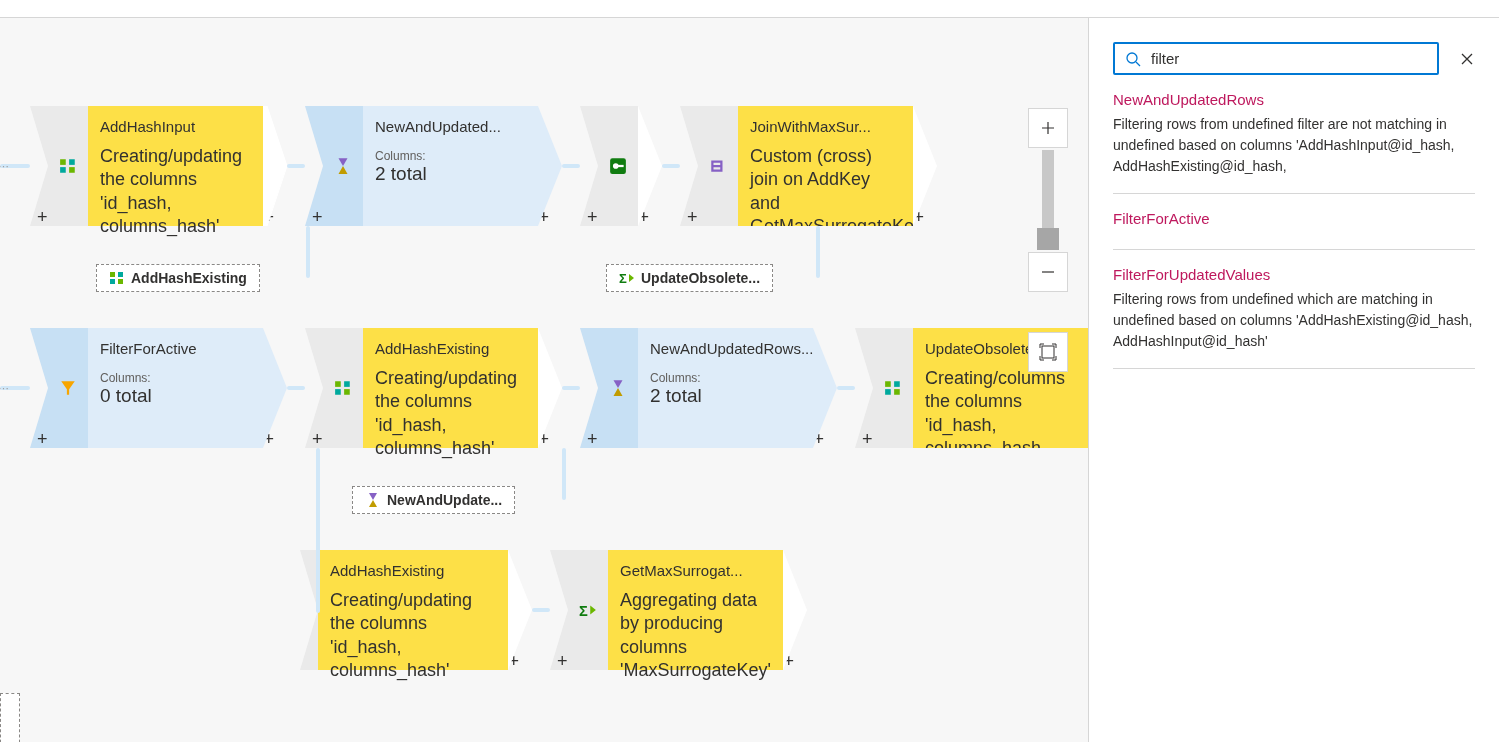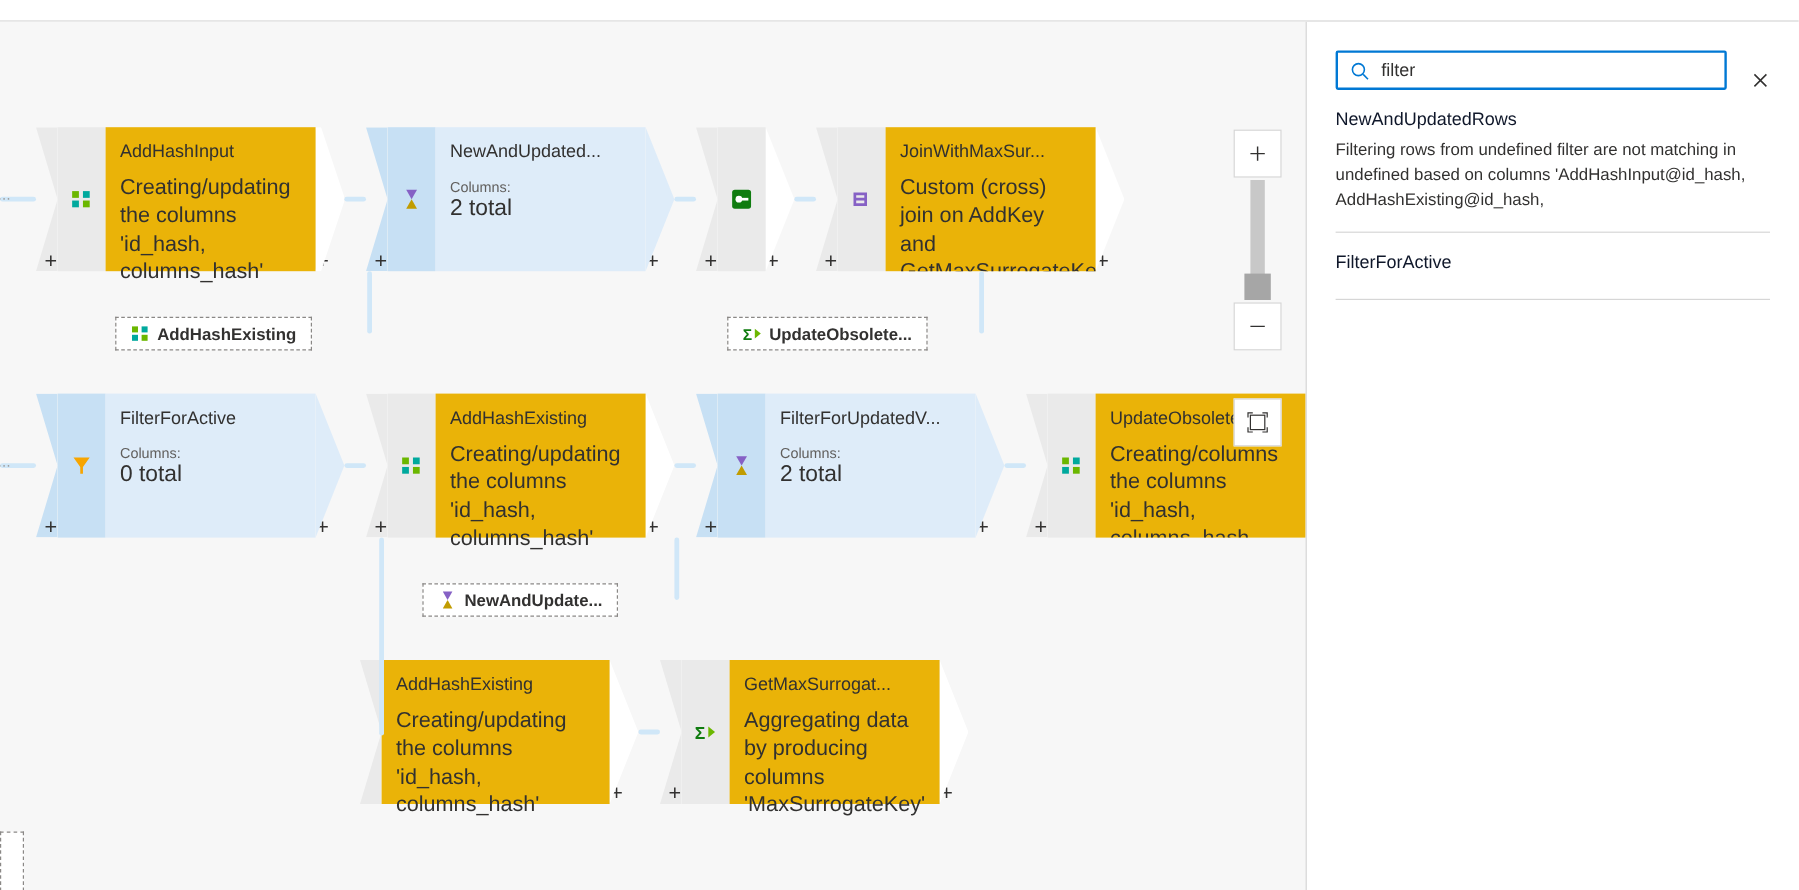--- a/index.html
+++ b/index.html
@@ -2,40 +2,40 @@
 <html><head>
 <meta charset="utf-8">
 <style>
   * { box-sizing: border-box; margin: 0; padding: 0; }
   html, body { height: 100%; font-family: "Segoe UI", Arial, sans-serif; font-size: 14px; color: #323130; }
   body { display: flex; flex-direction: column; }
   .top-border { height: 18px; border-bottom: 1px solid #d6d6d6; }
   .main { flex: 1; display: flex; overflow: hidden; }
   .canvas { flex: 1; position: relative; background: #f7f7f7; overflow: hidden; border-right: 1px solid #d6d6d6; }
   .search-panel { width: 410px; padding: 24px; overflow-y: auto; }
-  .search-row { display:flex; align-items:flex-end; gap:20px; }
+  .search-row { display:flex; align-items:center; gap:20px; }
   .search-box { flex:1; display: flex; align-items: center; border: 2px solid #0078d4; border-radius: 2px; padding: 6px 10px; background:#fff; }
   .search-box svg { width: 16px; height: 16px; color:#0078d4; }
   .search-box input { border:none; outline:none; font-size:15px; flex:1; margin-left:10px; color:#323130; }
   .close-x { width:16px; height:16px; color:#323130; cursor:pointer; }
   .result { border-bottom: 1px solid #d6d6d6; padding: 16px 0; }
-  .result-title { color:#0f172a; font-size:15px; margin-bottom:6px; }
+  .result-title { color:#be185d; font-size:15px; margin-bottom:6px; }
   .result-desc { color:#323130; line-height:1.5; }
 
   
   .row { position:absolute; left:0; display:flex; align-items:stretch; }
   .row .connector { width:18px; position:relative; }
   .row .connector::before { content:""; position:absolute; top:50%; left:0; width:100%; height:4px; background:#d0e7f8; transform:translateY(-2px); border-radius:2px; }
   .start-conn { width:30px; position:relative; }
   .start-conn::before { content:""; position:absolute; top:50%; left:0; width:100%; height:4px; background:#d0e7f8; transform:translateY(-2px); border-radius:2px; }
   .start-conn::after { content:"⋯"; position:absolute; left:-2px; top:50%; transform:translateY(-50%); color:#a0a0a0; font-size:11px; letter-spacing:-1px;}
 
   .chevron-node { display:flex; height:120px; position:relative; }
   .chevron-node .icon-box { width:40px; display:flex; align-items:center; justify-content:center; position:relative; background:#eaeaea; }
-  .chevron-node .body { width:175px; background:#eab308; position:relative; padding:12px 14px 10px 12px; }
+  .chevron-node .body { width:175px; background:#fde047; position:relative; padding:12px 14px 10px 12px; }
   .chevron-node::before {  content:""; position:absolute; left:-1px; top:0; bottom:0; width:18px; background:inherit; }
   .chev-right { width:24px; height:120px; position:relative; overflow:hidden; }
   .chev-right svg { width:24px; height:120px; display:block; }
   .chev-left { width:18px; height:120px; position:relative; overflow:hidden; }
   .chev-left svg { width:18px; height:120px; display:block; }
 
   .chevron-node.selected .icon-box { background:#c7e0f4; }
   .chevron-node.selected .body { background:#deecf9; }
 
   .chevron-node .title { font-size:15px; font-weight:400; color:#323130; }
@@ -260,21 +260,21 @@
         </div>
       <div class="chevron-node selected">
         <span class="plus">+</span>
         <div class="icon-box">
             <svg class="ic" viewBox="0 0 16 16">
               <polygon points="4,1 12,1 8,8" fill="#8661c5"></polygon>
               <polygon points="4,15 12,15 8,8" fill="#c19c00"></polygon>
             </svg>
           </div>
         <div class="body">
-            <div class="title">FilterForUpdatedV...</div>
+            <div class="title">NewAndUpdatedRows...</div>
             <div class="meta">Columns:</div>
             <div class="count">2 total</div>
           </div>
         <span class="plus after">+</span>
       </div>
       <div class="chev-right">
           <svg viewBox="0 0 24 120">
             <polygon points="0,0 24,60 0,120" fill="#deecf9"></polygon>
           </svg>
         </div>
@@ -406,14 +406,18 @@
         </svg>
     </div>
 
     <div class="result">
       <div class="result-title">NewAndUpdatedRows</div>
       <div class="result-desc">Filtering rows from undefined filter are not matching in undefined based on columns 'AddHashInput@id_hash, AddHashExisting@id_hash,</div>
     </div>
     <div class="result">
       <div class="result-title">FilterForActive</div>
     </div>
+    <div class="result">
+      <div class="result-title">FilterForUpdatedValues</div>
+      <div class="result-desc">Filtering rows from undefined which are matching in undefined based on columns 'AddHashExisting@id_hash, AddHashInput@id_hash'</div>
+    </div>
   </div>
 </div>
 
 </body></html>

